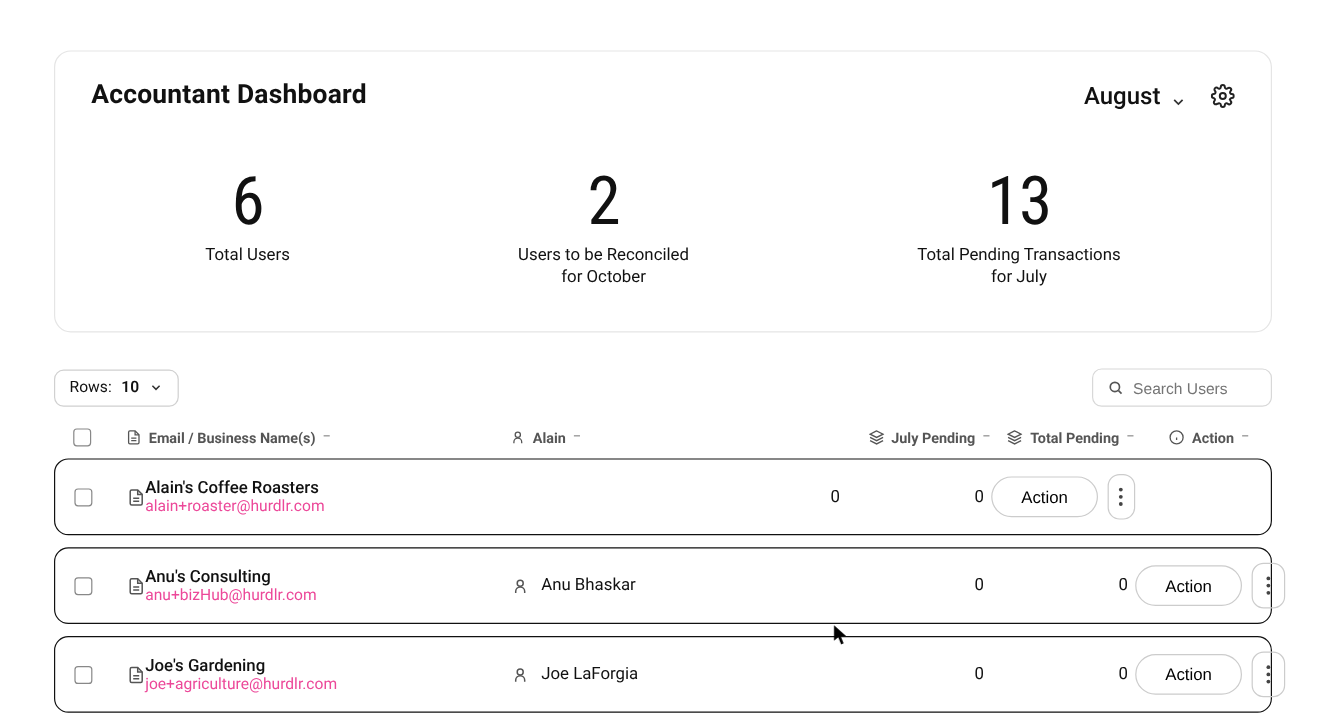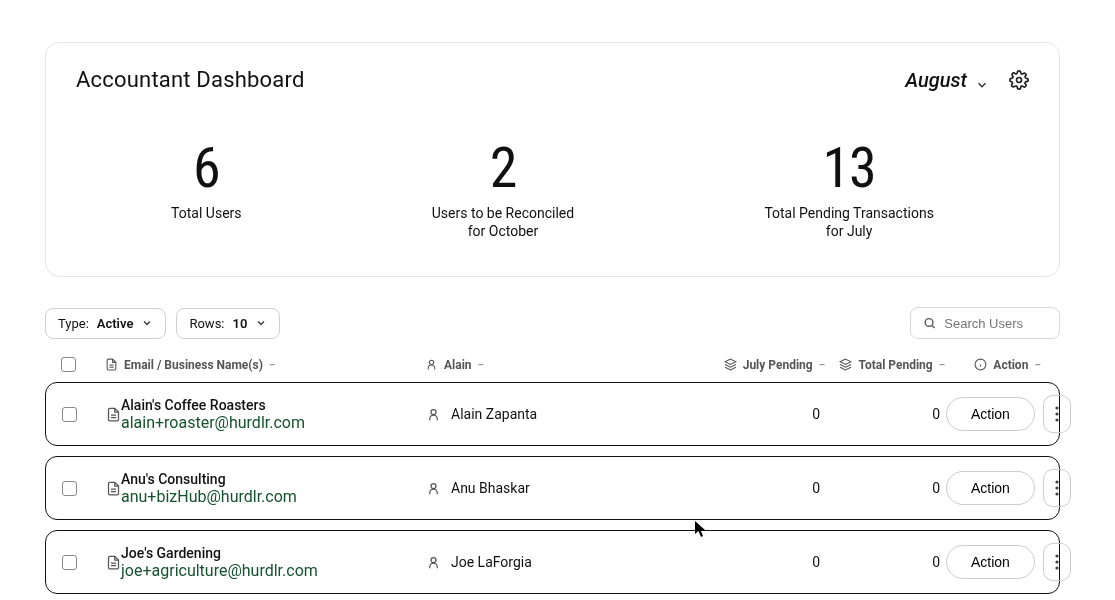--- a/index.html
+++ b/index.html
@@ -30,36 +30,35 @@
     padding: 24px 30px 36px 30px;
     background: #fff;
   }
   .card-header {
     display: flex;
     align-items: center;
     justify-content: space-between;
   }
   .card-title {
     font-size: 22px;
-    font-weight: 400;
+    font-weight: 700;
     letter-spacing: .2px;
   }
   .card-header-right {
     display: flex;
     align-items: center;
     gap: 20px;
   }
   .month-picker {
     display: flex;
     align-items: flex-end;
     gap: 8px;
     font-size: 20px;
     font-weight: 500;
     cursor: pointer;
-    font-style: italic;
   }
   .gear { cursor: pointer; }
 
   .stats {
     display: flex;
     justify-content: space-around;
     margin-top: 48px;
   }
   .stat { text-align: center; }
   .stat-num {
@@ -140,21 +139,21 @@
   }
   .chk {
     width: 15px; height: 15px;
     border: 1.5px solid #888;
     border-radius: 3px;
     cursor: pointer;
     margin-left: 6px;
   }
   .biz { display:flex; align-items:center; }
   .biz-text .b1 { font-size: 14px; font-weight: 500; }
-  .biz-text .b2 { font-size: 16px; color:#14532d; }
+  .biz-text .b2 { font-size: 13px; color:#ec4899; }
   .name { display:flex; align-items:center; gap:10px; font-size:14px; }
   .num { text-align:right; font-size:14px; padding-right: 6px;}
   .actions { display:flex; align-items:center; gap:8px; justify-content:flex-end; }
   .action-btn {
     border:1px solid #ccc;
     border-radius:22px;
     padding: 8px 24px;
     font-size:14px;
     font-weight:500;
     background:#fff;
@@ -212,27 +211,20 @@
         <div class="stat-num">13</div>
         <div class="stat-label" style="white-space:pre-line">Total Pending Transactions
 for July</div>
       </div>
     </div>
   </div>
 
   <div class="controls">
     <div class="controls-left">
       <div class="pill">
-        <span>Type:</span>
-        <span class="bold">Active</span>
-        <svg width="12" height="12" viewBox="0 0 24 24" fill="none" stroke="#333" stroke-width="2.5">
-            <polyline points="6 9 12 15 18 9"></polyline>
-          </svg>
-      </div>
-      <div class="pill">
         <span>Rows:</span>
         <span class="bold">10</span>
         <svg width="12" height="12" viewBox="0 0 24 24" fill="none" stroke="#333" stroke-width="2.5">
             <polyline points="6 9 12 15 18 9"></polyline>
           </svg>
       </div>
     </div>
     <div class="search">
       <svg width="16" height="16" viewBox="0 0 24 24" fill="none" stroke="#555" stroke-width="2.5">
           <circle cx="11" cy="11" r="7"></circle>
@@ -304,27 +296,20 @@
               <path d="M14 2H6a2 2 0 0 0-2 2v16a2 2 0 0 0 2 2h12a2 2 0 0 0 2-2V8z"></path>
               <polyline points="14 2 14 8 20 8"></polyline>
               <line x1="8" y1="13" x2="16" y2="13"></line>
               <line x1="8" y1="17" x2="16" y2="17"></line>
             </svg>
       <div class="biz-text">
         <div class="b1">Alain's Coffee Roasters</div>
         <div class="b2">alain+roaster@hurdlr.com</div>
       </div>
     </div>
-    <div class="name">
-      <svg width="15" height="15" viewBox="0 0 24 24" fill="none" stroke="#555" stroke-width="2">
-              <circle cx="12" cy="8" r="4"></circle>
-              <path d="M6 21v-2a6 6 0 0 1 12 0v2"></path>
-            </svg>
-      <span>Alain Zapanta</span>
-    </div>
     <div class="num">0</div>
     <div class="num">0</div>
     <div class="actions">
       <button class="action-btn">Action</button>
       <div class="kebab">
         <svg width="4" height="16" viewBox="0 0 4 16" fill="#444">
                 <circle cx="2" cy="2" r="1.6"></circle>
                 <circle cx="2" cy="8" r="1.6"></circle>
                 <circle cx="2" cy="14" r="1.6"></circle>
               </svg>

